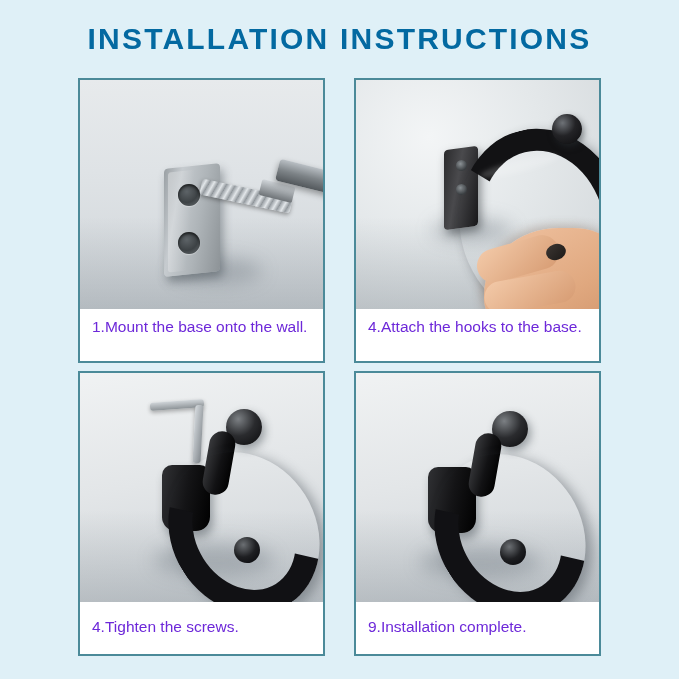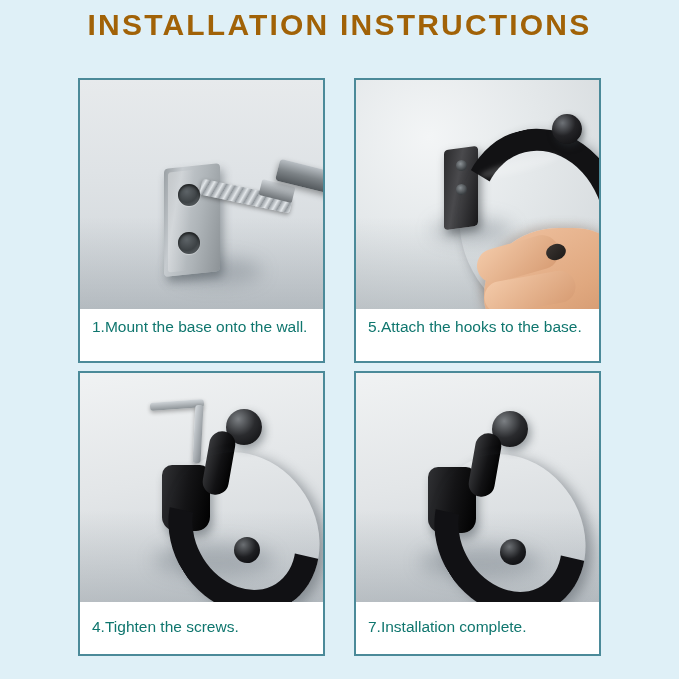--- a/index.html
+++ b/index.html
@@ -15,28 +15,28 @@
   }
   .page {
     position: relative;
     width: 679px;
     height: 679px;
     background: #dff0f7;
     box-sizing: border-box;
   }
   .title {
     position: absolute;
-    top: 8px;
+    top: 22px;
     left: 0;
     width: 679px;
     text-align: center;
     font-size: 30px;
     font-weight: bold;
     letter-spacing: 2.2px;
-    color: #a16207;
+    color: #0369a1;
     font-family: "Liberation Sans", sans-serif;
   }
   .grid {
     position: absolute;
     top: 78px;
     left: 78px;
     width: 523px;
     height: 578px;
     display: grid;
     grid-template-columns: 247px 247px;
@@ -56,21 +56,21 @@
     position: relative;
     flex: 1 1 auto;
     overflow: hidden;
     background: #cfd4d8;
   }
   .caption {
     flex: 0 0 auto;
     padding: 8px 10px 10px 12px;
     font-size: 15.5px;
     line-height: 1.28;
-    color: #0f766e;
+    color: #6d28d9;
     background: #fff;
     font-family: "Liberation Sans", sans-serif;
     min-height: 52px;
     box-sizing: border-box;
   }
   .caption.one-line { display: flex; align-items: center; }
 
   
   .wall-a {
     position: absolute;
@@ -318,21 +318,21 @@
         <div class="bracket"></div>
         <div class="bracket-hole bh1"></div>
         <div class="bracket-hole bh2"></div>
         <div class="hook-arc"></div>
         <div class="knob k2"></div>
         <div class="hand"></div>
         <div class="finger f1"></div>
         <div class="finger f2"></div>
         <div class="nail"></div>
       </div>
-      <div class="caption">5.Attach the hooks to the base.</div>
+      <div class="caption">4.Attach the hooks to the base.</div>
     </div>
 
     <div class="card">
       <div class="photo">
         <div class="wall-c"></div>
         <div class="corner-shadow"></div>
         <div class="hook-wrap">
           <div class="soft-shadow" style="left:74px; top:170px; width:120px; height:34px;"></div>
           <div class="allen-key"></div>
           <div class="allen-key-stem"></div>
@@ -352,17 +352,17 @@
         <div class="corner-shadow"></div>
         <div class="hook-wrap">
           <div class="soft-shadow" style="left:64px; top:172px; width:120px; height:34px;"></div>
           <div class="hook-plate" style="left:72px; top:94px;"></div>
           <div class="hook-ball" style="left:136px; top:38px;"></div>
           <div class="hook-neck" style="left:116px; top:60px;"></div>
           <div class="hook-body" style="left:82px; top:78px;"></div>
           <div class="hook-tip" style="left:144px; top:166px;"></div>
         </div>
       </div>
-      <div class="caption one-line">7.Installation complete.</div>
+      <div class="caption one-line">9.Installation complete.</div>
     </div>
 
   </div>
 </div>
 
 </body></html>

